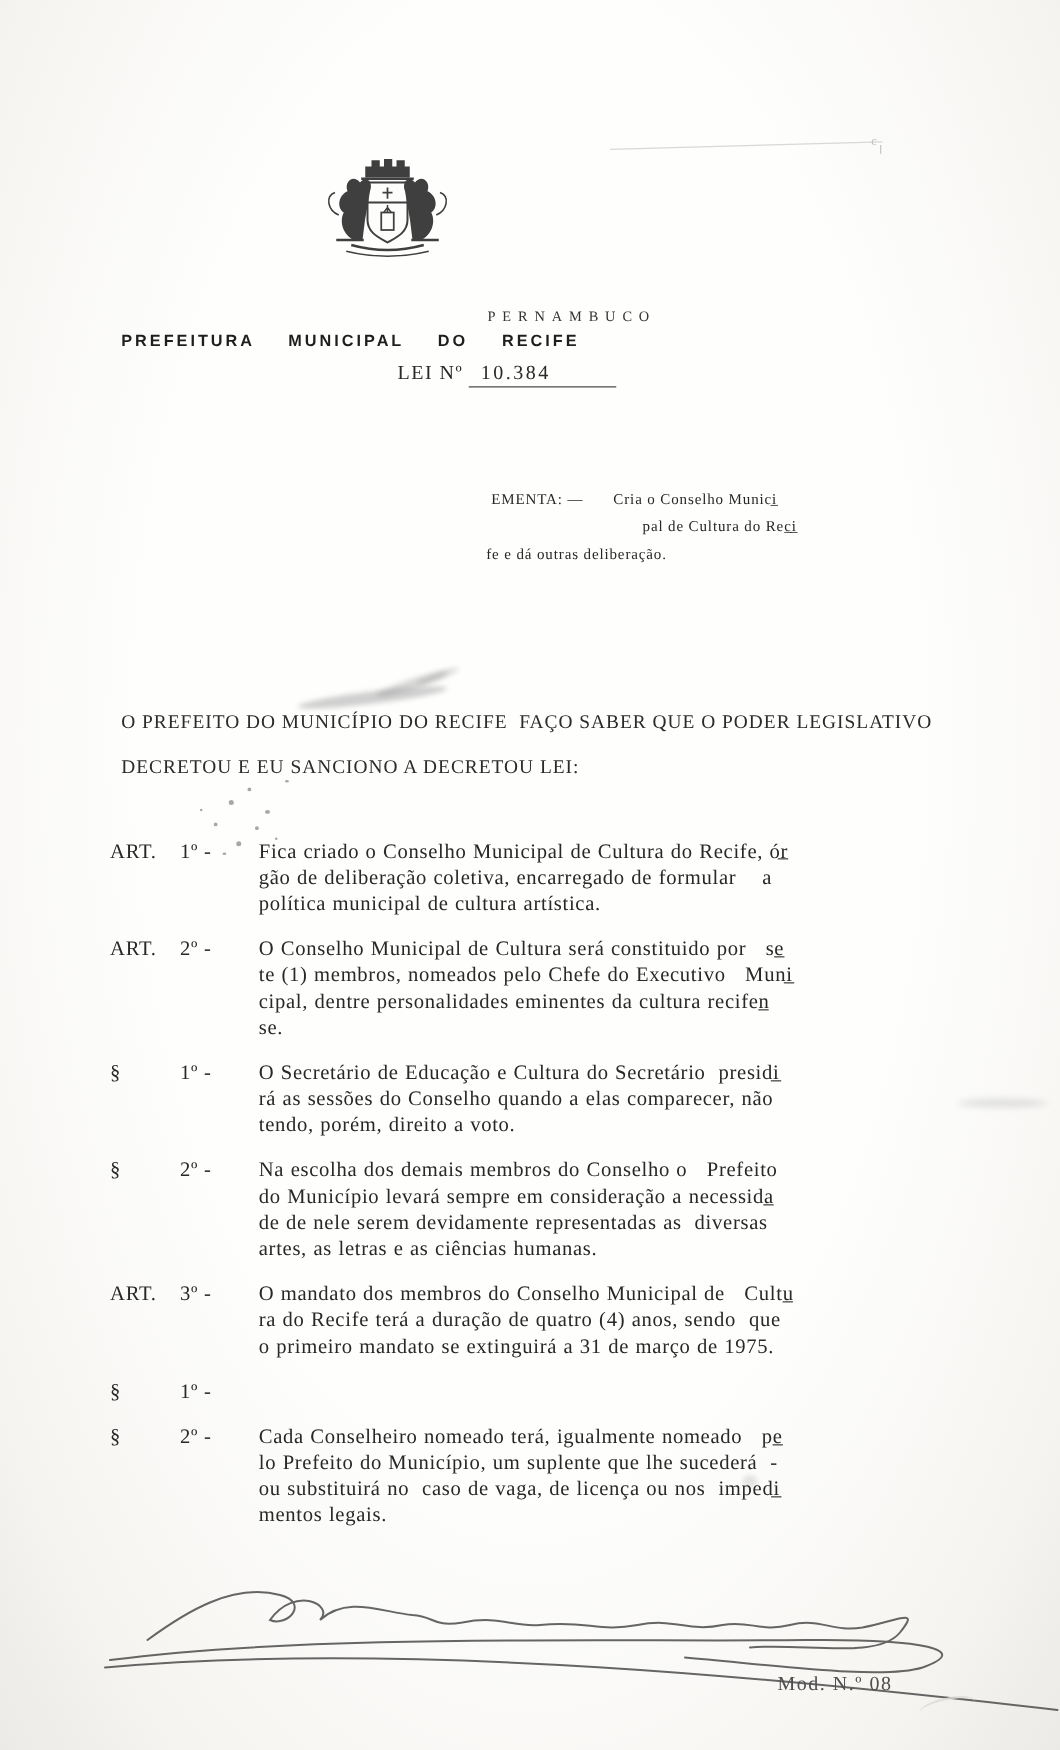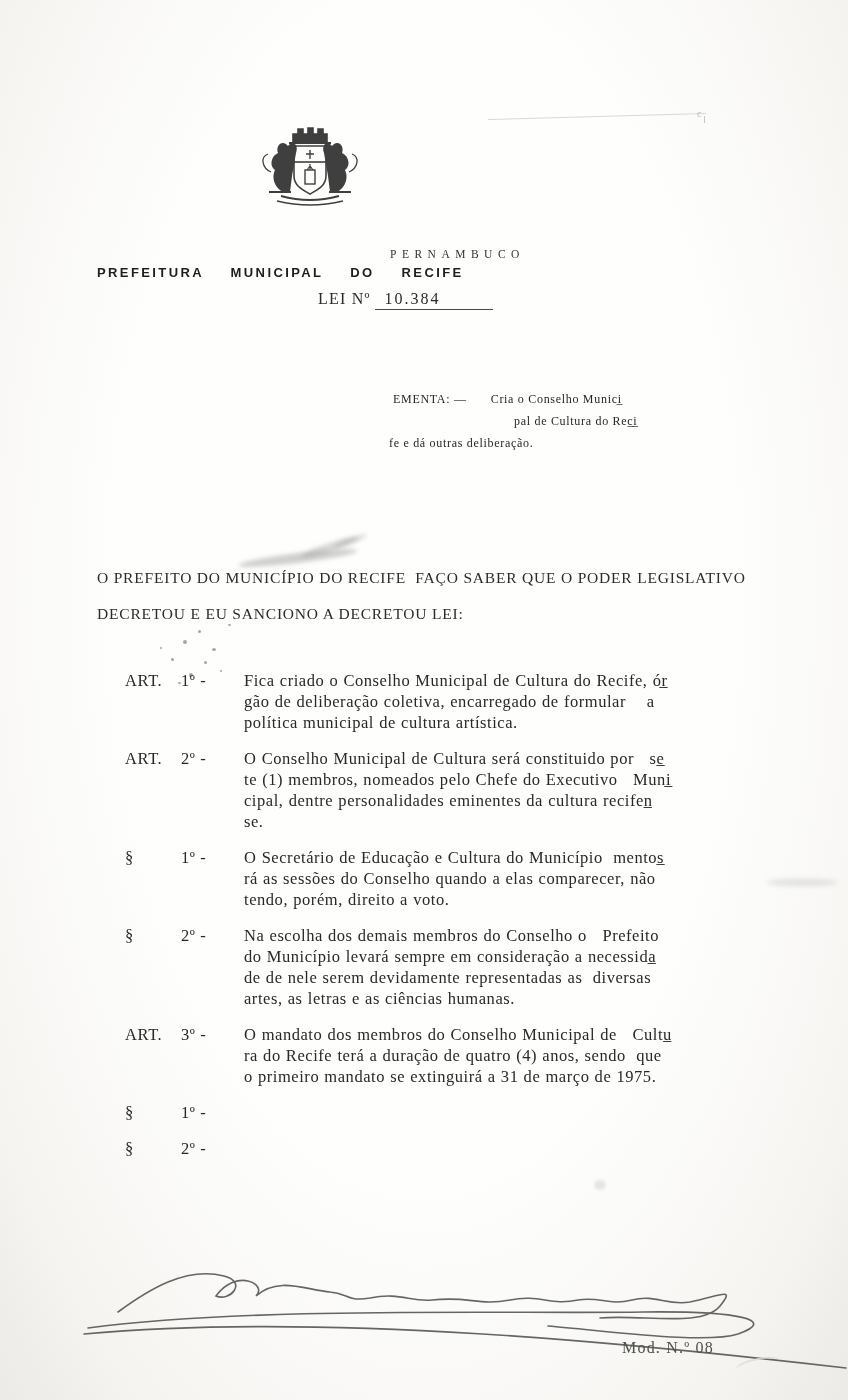--- a/index.html
+++ b/index.html
@@ -38,21 +38,21 @@
   
   .preamble{
     left:97px;top:560px;width:660px;
     font-size:15.5px;line-height:36px;letter-spacing:0.8px;
     white-space:pre-wrap;color:#2b2b2b;
   }
 
   
   .articles{left:88px;top:670px;width:648px;font-size:16.5px;color:#282828;}
   .article{display:flex;margin-bottom:15px;}
-  .alabel{width:119px;flex:none;letter-spacing:0.6px;line-height:21px;display:flex;margin-left:37px;}
+  .alabel{width:119px;flex:none;letter-spacing:0.6px;line-height:21px;display:flex;}
   .aprefix{width:56px;flex:none;}
   .atext{flex:1;line-height:21px;letter-spacing:0.55px;word-spacing:0.5px;}
   .lines{white-space:pre-wrap;}
 
   
   .model{left:622px;top:1339px;font-size:16px;letter-spacing:1.2px;color:#4f4f4f;}
 
   
   .faint-line{left:488px;top:116px;width:218px;height:1px;background:#d9d8d4;transform:rotate(-1.6deg);}
   .corner-mark{left:697px;top:108px;font-size:10px;color:#bdbdba;}
@@ -165,21 +165,21 @@
 te (1) membros, nomeados pelo Chefe do Executivo   Muni̲
 cipal, dentre personalidades eminentes da cultura recifen̲
 se.</div>
     </div>
 
     <div class="article">
       <div class="alabel">
         <span class="aprefix">§</span>
         <span class="anum">1º -</span>
       </div>
-      <div class="atext lines">O Secretário de Educação e Cultura do Município  mentos̲
+      <div class="atext lines">O Secretário de Educação e Cultura do Secretário  presidi̲
 rá as sessões do Conselho quando a elas comparecer, não
 tendo, porém, direito a voto.</div>
     </div>
 
     <div class="article">
       <div class="alabel">
         <span class="aprefix">§</span>
         <span class="anum">2º -</span>
       </div>
       <div class="atext lines">Na escolha dos demais membros do Conselho o   Prefeito
@@ -203,20 +203,24 @@
         <span class="aprefix">§</span>
         <span class="anum">1º -</span>
       </div>
     </div>
 
     <div class="article">
       <div class="alabel">
         <span class="aprefix">§</span>
         <span class="anum">2º -</span>
       </div>
+      <div class="atext lines">Cada Conselheiro nomeado terá, igualmente nomeado   pe̲
+lo Prefeito do Município, um suplente que lhe sucederá  -
+ou substituirá no  caso de vaga, de licença ou nos  impedi̲
+mentos legais.</div>
     </div>
 
   </div>
 
   <div class="abs" style="left:78px;top:1250px;">
     <svg width="770" height="130" viewBox="0 0 770 130">
       <g stroke="#4c4c4c" stroke-width="1.6" fill="none" stroke-linecap="round" opacity="0.85">
         <path d="M40,62 C70,40 108,16 146,26 C170,32 152,52 138,46 C158,18 190,34 178,46 C200,26 228,40 252,42 C270,43 268,52 292,48 C322,42 332,52 354,50 C392,46 400,56 432,50 C462,44 472,56 500,50 C522,46 530,56 554,50 C578,44 588,56 612,52 C642,46 658,36 642,56 C624,78 564,64 522,68"></path>
         <path d="M10,78 C180,56 430,64 566,62 C662,61 700,70 660,84 C628,94 540,82 470,76"></path>
         <path d="M6,84 C250,62 560,94 768,118"></path>

